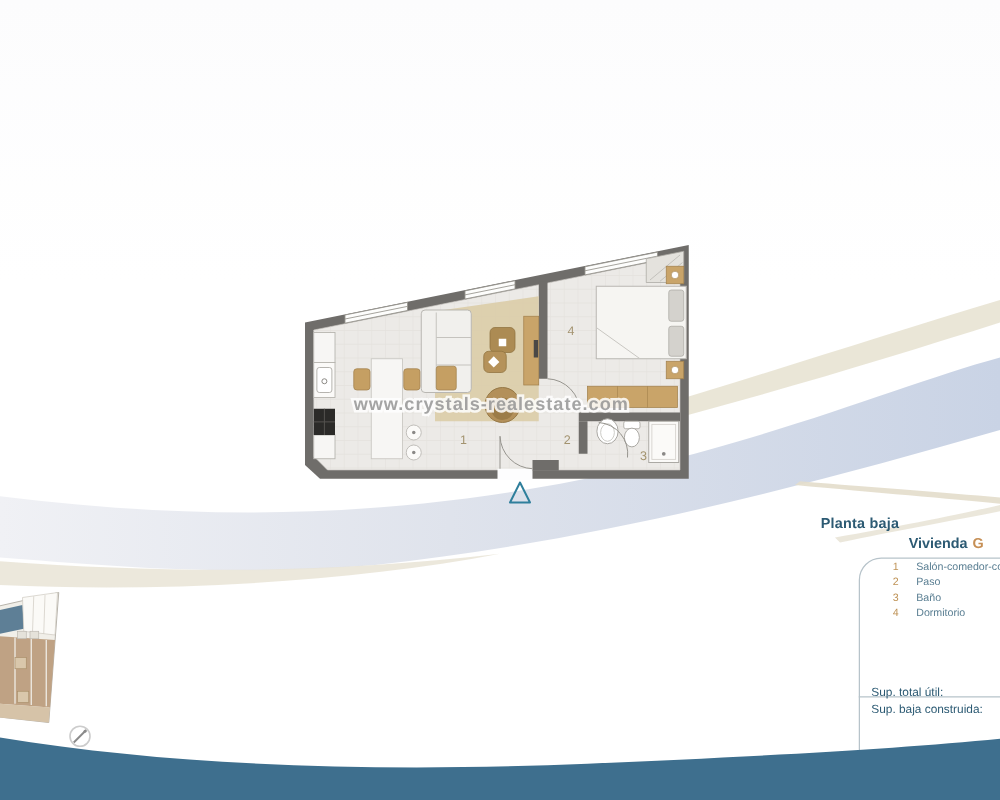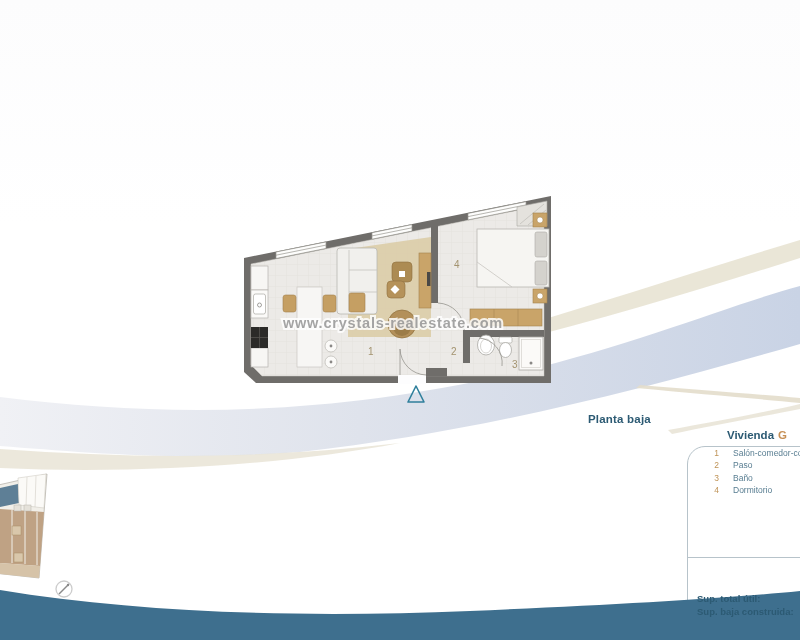--- a/index.html
+++ b/index.html
@@ -12,37 +12,37 @@
   svg{display:block;}
   
   .panel-box{
     position:absolute;left:687px;top:446px;width:150px;height:176px;
     border:1px solid #b7c3ca;border-radius:18px 0 0 0;background:transparent;z-index:2;
   }
   .panel-divider{
     position:absolute;left:687px;top:557px;width:120px;border-top:1px solid #b7c3ca;z-index:2;
   }
   .floor-title{
-    position:absolute;right:12px;top:413px;width:200px;text-align:left;
+    position:absolute;right:12px;top:413px;width:200px;text-align:center;
     font-size:11.5px;font-weight:bold;color:#2c5a73;letter-spacing:.2px;z-index:4;
   }
   .unit-title{
     position:absolute;right:13px;top:429px;width:200px;text-align:right;
     font-size:11.5px;font-weight:bold;color:#2c5a73;z-index:4;
   }
   .unit-title .accent{color:#c68f55;margin-left:4px;}
   .legend{
     position:absolute;left:687px;top:448px;width:200px;z-index:4;
   }
   .lrow{display:flex;align-items:baseline;height:12.4px;}
   .lnum{width:32px;text-align:right;font-size:8.5px;color:#bf9357;}
   .llabel{margin-left:14px;font-size:8.5px;color:#587d91;white-space:nowrap;}
   .totals{
-    position:absolute;left:697px;top:592px;z-index:4;
-    font-size:9.5px;font-weight:bold;color:#2c5a73;line-height:13px;white-space:nowrap;
+    position:absolute;left:697px;top:548px;z-index:4;
+    font-size:9.5px;font-weight:normal;color:#2c5a73;line-height:13px;white-space:nowrap;
   }
   .wm{font-size:14.5px;font-weight:bold;letter-spacing:.8px;}
   .roomnum{font-size:10px;fill:#a3936f;}
 </style>
 </head>
 <body>
 
 <svg class="layer" width="800" height="640">
   <defs>
     <linearGradient id="gBlue" x1="0" y1="0" x2="1" y2="0">

